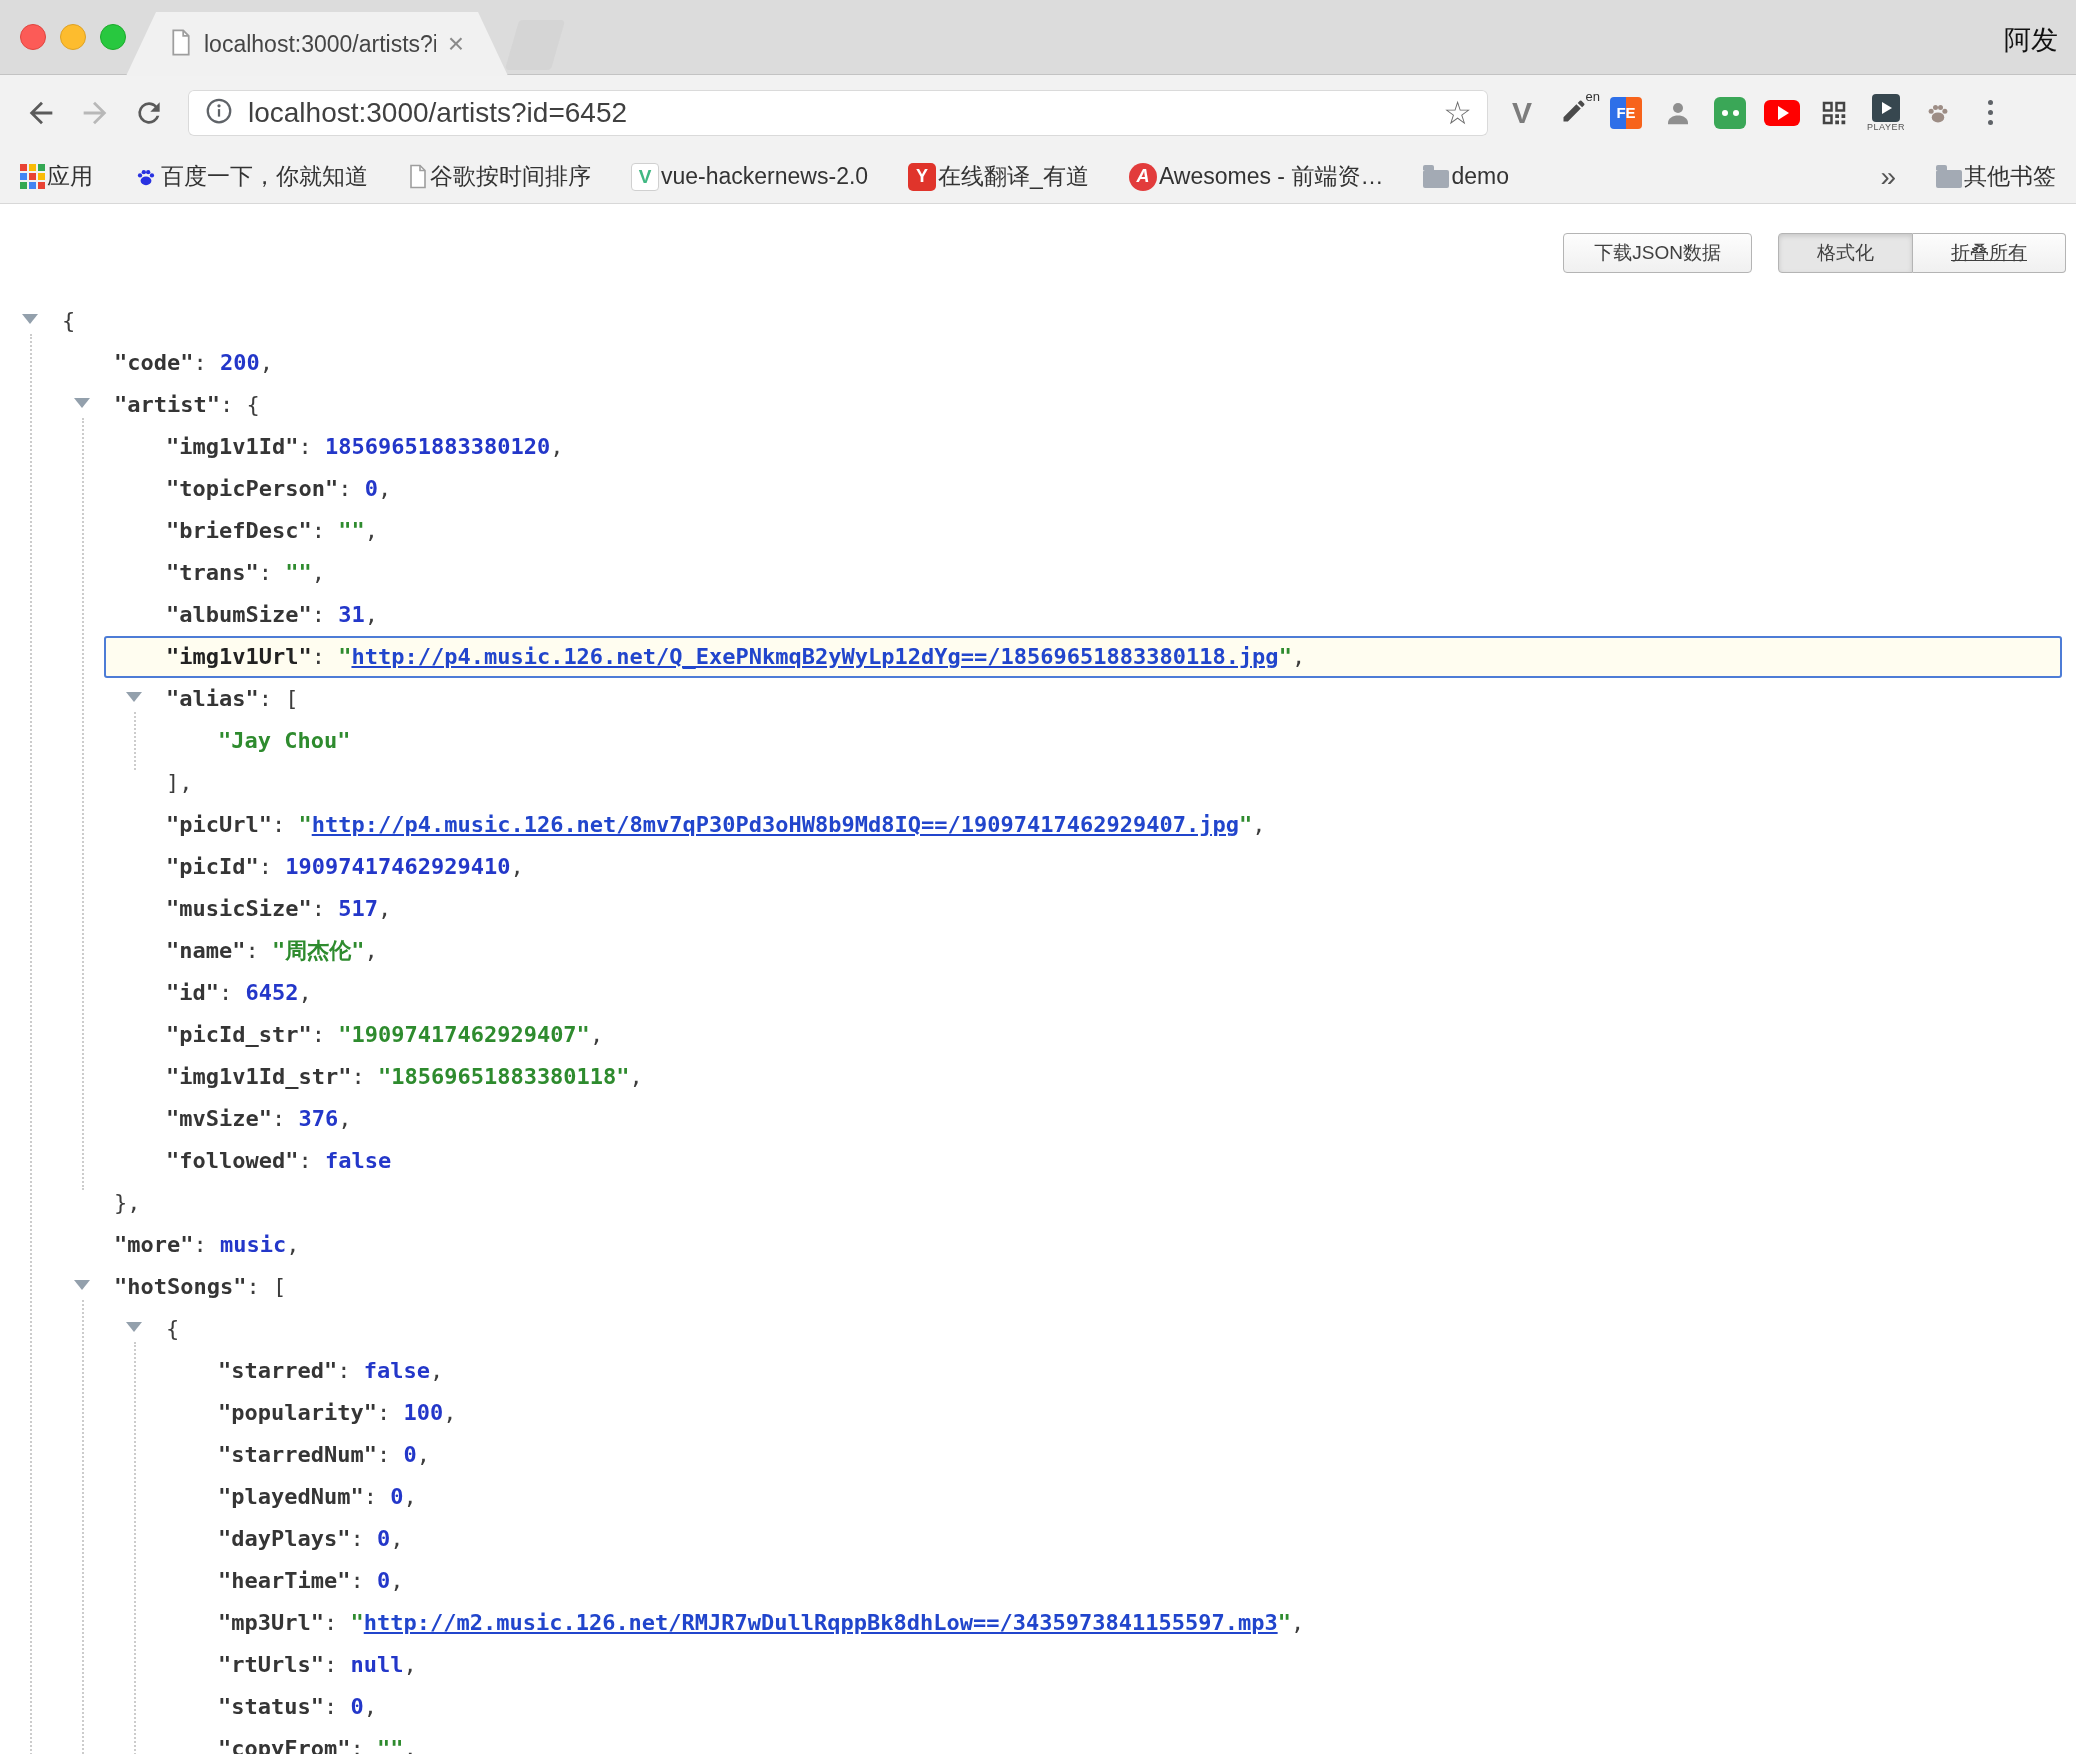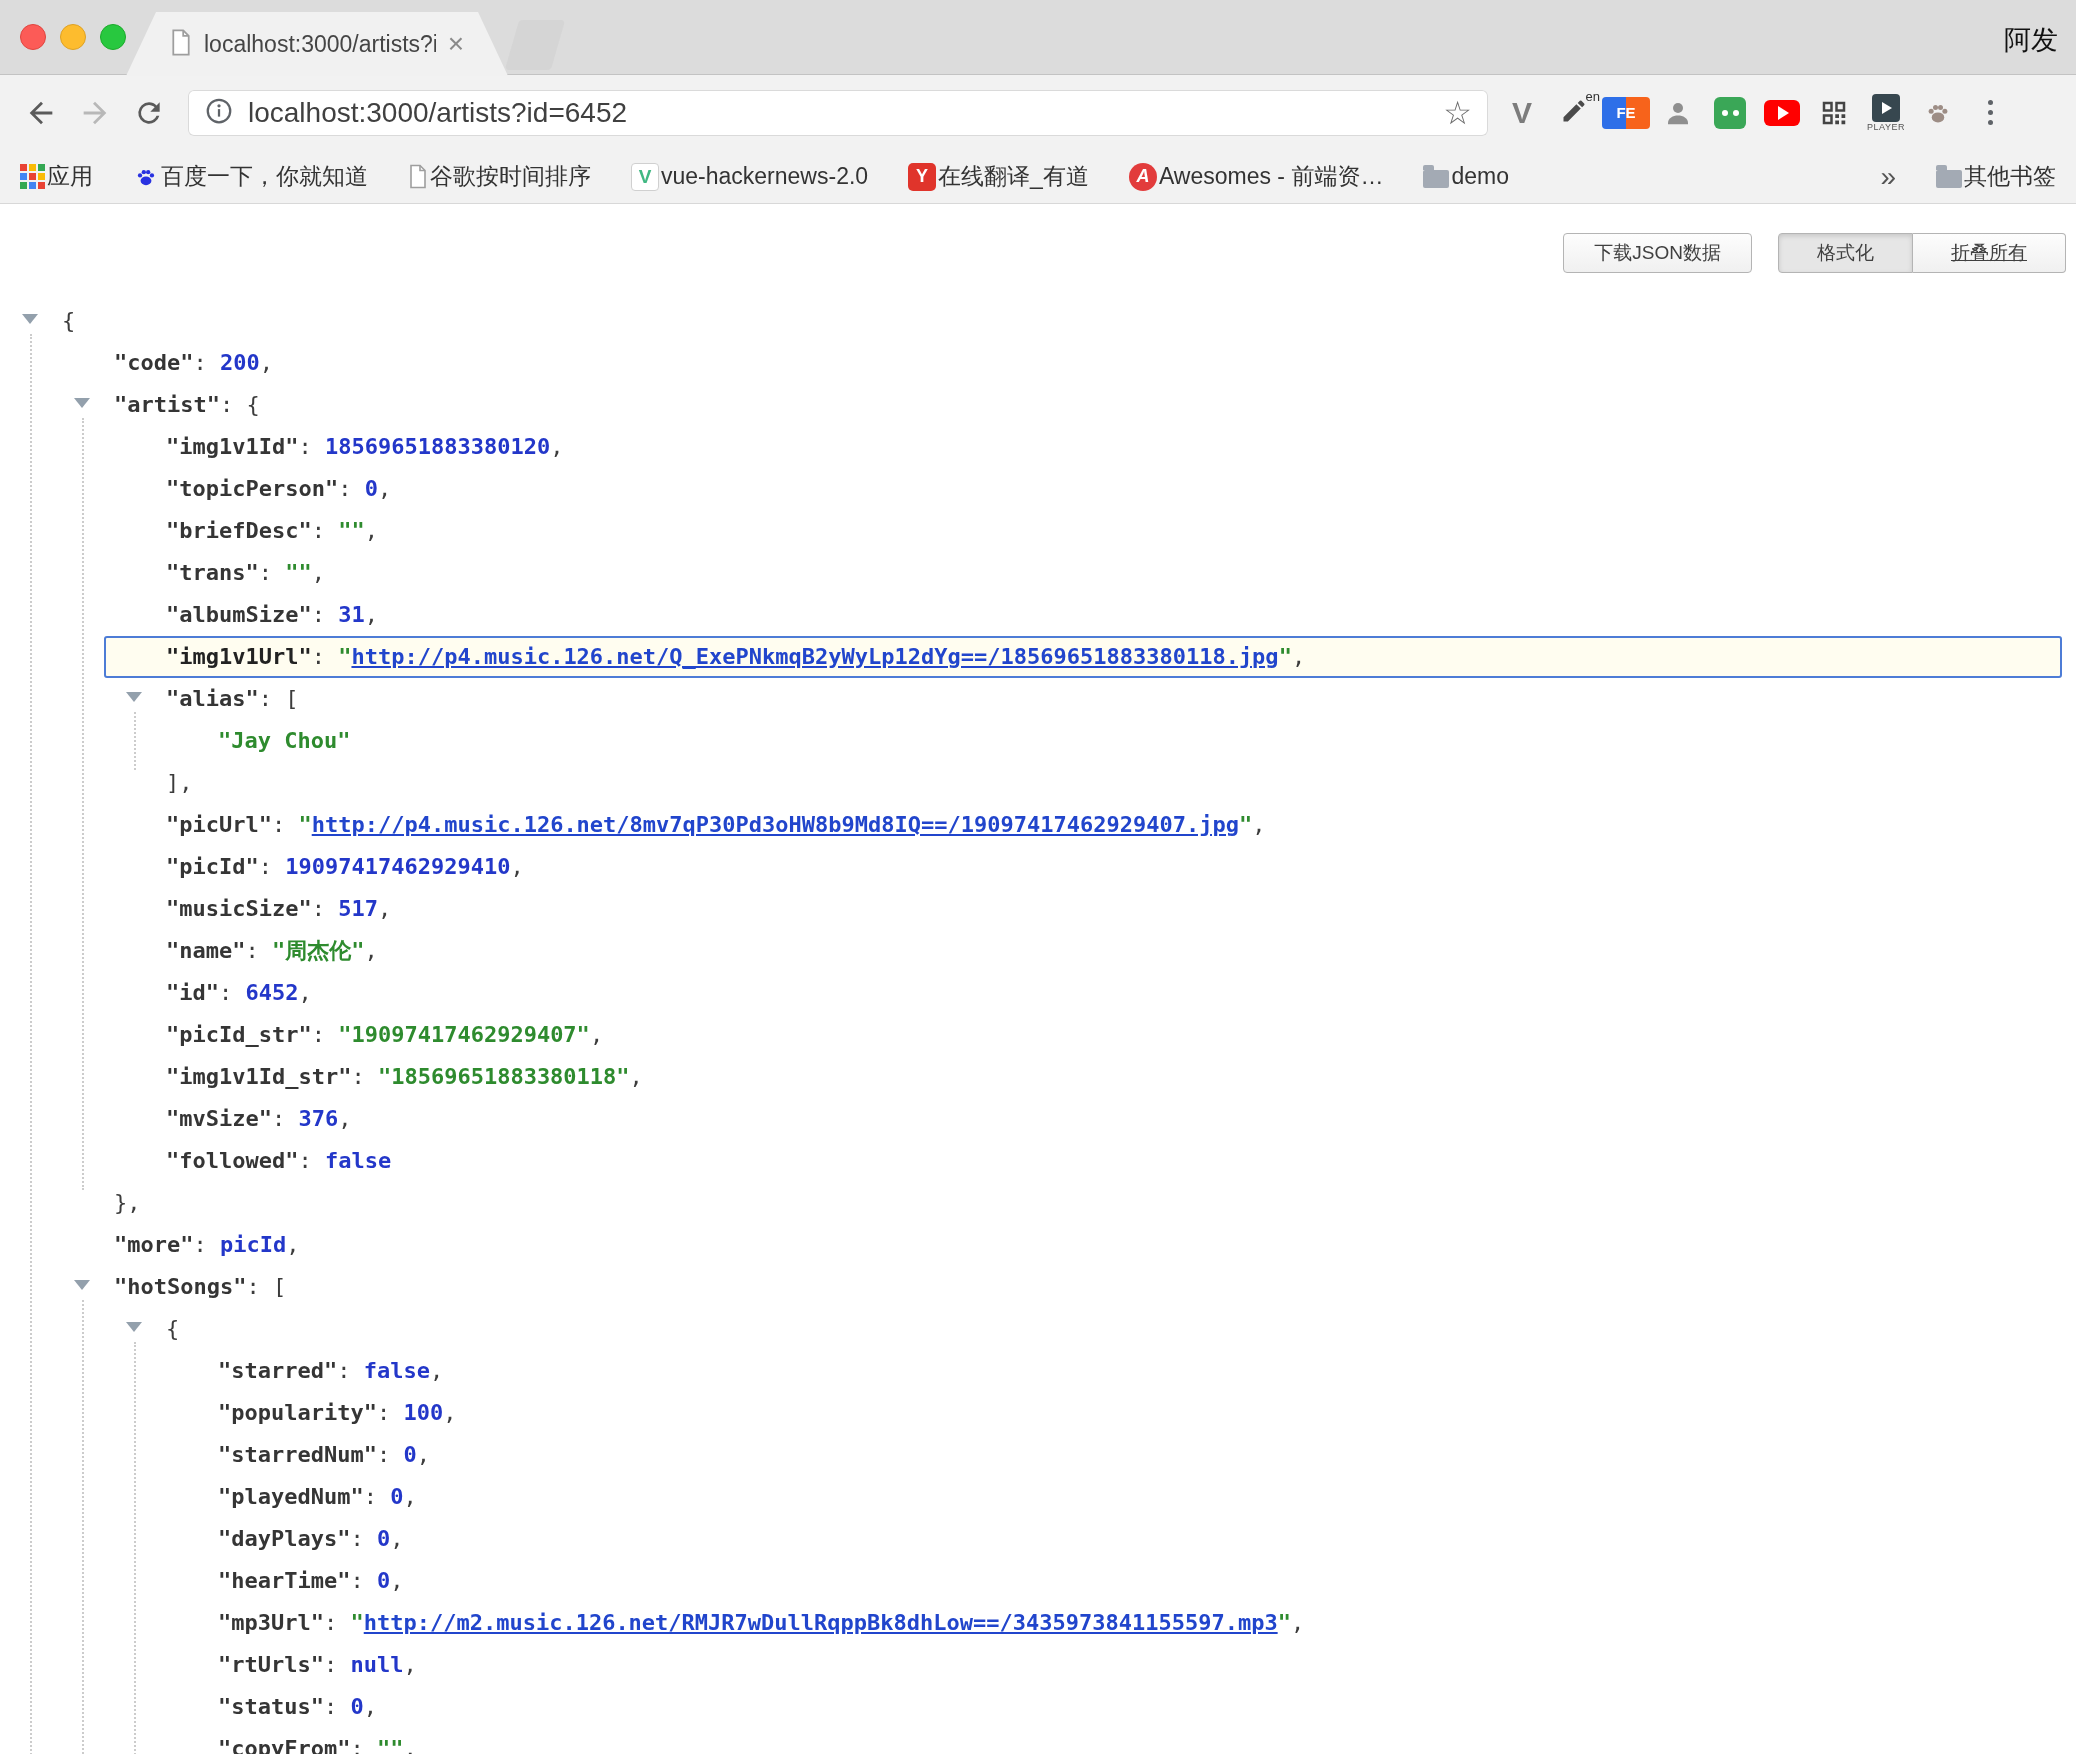--- a/index.html
+++ b/index.html
@@ -29,21 +29,21 @@
   .omnibox { flex:1; max-width:1300px; height:46px; background:#fff; border-radius:6px;
              box-shadow:inset 0 0 0 1px #dadada; display:flex; align-items:center;
              padding:0 16px; margin:0 12px; }
   .omnibox-url { flex:1; font-size:28px; color:#404040; margin-left:14px; white-space:nowrap; overflow:hidden; }
   .star-glyph { font-size:32px; color:#6b6b6b; }
   .extensions { display:flex; align-items:center; gap:8px; }
   .ext { width:44px; height:52px; display:flex; flex-direction:column; align-items:center; justify-content:center; }
   .ext-v { font-size:30px; font-weight:bold; color:#7c7c7c; }
   .pen-wrap { position:relative; }
   .pen-badge { position:absolute; right:-12px; top:-8px; font-size:13px; color:#333; }
-  .fe-chip { width:48px; height:32px; border-radius:4px; color:#fff; font-size:15px; font-weight:bold;
+  .fe-chip { width:32px; height:32px; border-radius:4px; color:#fff; font-size:15px; font-weight:bold;
              display:flex; align-items:center; justify-content:center;
              background:linear-gradient(90deg,#2e6fe8 50%,#f7631b 50%); }
   .green-chip { width:32px; height:32px; border-radius:6px; background:#3aa757; display:flex;
                 align-items:center; justify-content:center; gap:5px; }
   .green-chip i { width:6px; height:6px; background:#fff; border-radius:50%; }
   .yt-chip { width:36px; height:26px; background:#f00; border-radius:6px; display:flex;
              align-items:center; justify-content:center; }
   .yt-chip i { width:0; height:0; border-left:11px solid #fff; border-top:7px solid transparent;
                border-bottom:7px solid transparent; margin-left:2px; }
   .player-chip { width:28px; height:28px; background:#37474f; border-radius:4px; display:flex;
@@ -309,21 +309,21 @@
         <div class="json-line" style="padding-left: 166px;"><span class="tk-key">"picUrl"</span><span class="tk-p">: </span><span class="tk-q">"</span><a class="tk-link">http://p4.music.126.net/8mv7qP30Pd3oHW8b9Md8IQ==/19097417462929407.jpg</a><span class="tk-q">"</span><span class="tk-p">,</span></div>
         <div class="json-line" style="padding-left: 166px;"><span class="tk-key">"picId"</span><span class="tk-p">: </span><span class="tk-num">19097417462929410</span><span class="tk-p">,</span></div>
         <div class="json-line" style="padding-left: 166px;"><span class="tk-key">"musicSize"</span><span class="tk-p">: </span><span class="tk-num">517</span><span class="tk-p">,</span></div>
         <div class="json-line" style="padding-left: 166px;"><span class="tk-key">"name"</span><span class="tk-p">: </span><span class="tk-str">"周杰伦"</span><span class="tk-p">,</span></div>
         <div class="json-line" style="padding-left: 166px;"><span class="tk-key">"id"</span><span class="tk-p">: </span><span class="tk-num">6452</span><span class="tk-p">,</span></div>
         <div class="json-line" style="padding-left: 166px;"><span class="tk-key">"picId_str"</span><span class="tk-p">: </span><span class="tk-str">"19097417462929407"</span><span class="tk-p">,</span></div>
         <div class="json-line" style="padding-left: 166px;"><span class="tk-key">"img1v1Id_str"</span><span class="tk-p">: </span><span class="tk-str">"18569651883380118"</span><span class="tk-p">,</span></div>
         <div class="json-line" style="padding-left: 166px;"><span class="tk-key">"mvSize"</span><span class="tk-p">: </span><span class="tk-num">376</span><span class="tk-p">,</span></div>
         <div class="json-line" style="padding-left: 166px;"><span class="tk-key">"followed"</span><span class="tk-p">: </span><span class="tk-bool">false</span></div>
         <div class="json-line" style="padding-left: 114px;"><span class="tk-p">},</span></div>
-        <div class="json-line" style="padding-left: 114px;"><span class="tk-key">"more"</span><span class="tk-p">: </span><span class="tk-bool">picId</span><span class="tk-p">,</span></div>
+        <div class="json-line" style="padding-left: 114px;"><span class="tk-key">"more"</span><span class="tk-p">: </span><span class="tk-bool">music</span><span class="tk-p">,</span></div>
         <div class="json-line" style="padding-left: 114px;"><span class="toggle" style="left: 74px;"></span><span class="tk-key">"hotSongs"</span><span class="tk-p">: </span><span class="tk-p">[</span></div>
         <div class="json-line" style="padding-left: 166px;"><span class="toggle" style="left: 126px;"></span><span class="tk-p">{</span></div>
         <div class="json-line" style="padding-left: 218px;"><span class="tk-key">"starred"</span><span class="tk-p">: </span><span class="tk-bool">false</span><span class="tk-p">,</span></div>
         <div class="json-line" style="padding-left: 218px;"><span class="tk-key">"popularity"</span><span class="tk-p">: </span><span class="tk-num">100</span><span class="tk-p">,</span></div>
         <div class="json-line" style="padding-left: 218px;"><span class="tk-key">"starredNum"</span><span class="tk-p">: </span><span class="tk-num">0</span><span class="tk-p">,</span></div>
         <div class="json-line" style="padding-left: 218px;"><span class="tk-key">"playedNum"</span><span class="tk-p">: </span><span class="tk-num">0</span><span class="tk-p">,</span></div>
         <div class="json-line" style="padding-left: 218px;"><span class="tk-key">"dayPlays"</span><span class="tk-p">: </span><span class="tk-num">0</span><span class="tk-p">,</span></div>
         <div class="json-line" style="padding-left: 218px;"><span class="tk-key">"hearTime"</span><span class="tk-p">: </span><span class="tk-num">0</span><span class="tk-p">,</span></div>
         <div class="json-line" style="padding-left: 218px;"><span class="tk-key">"mp3Url"</span><span class="tk-p">: </span><span class="tk-q">"</span><a class="tk-link">http://m2.music.126.net/RMJR7wDullRqppBk8dhLow==/3435973841155597.mp3</a><span class="tk-q">"</span><span class="tk-p">,</span></div>
         <div class="json-line" style="padding-left: 218px;"><span class="tk-key">"rtUrls"</span><span class="tk-p">: </span><span class="tk-bool">null</span><span class="tk-p">,</span></div>

